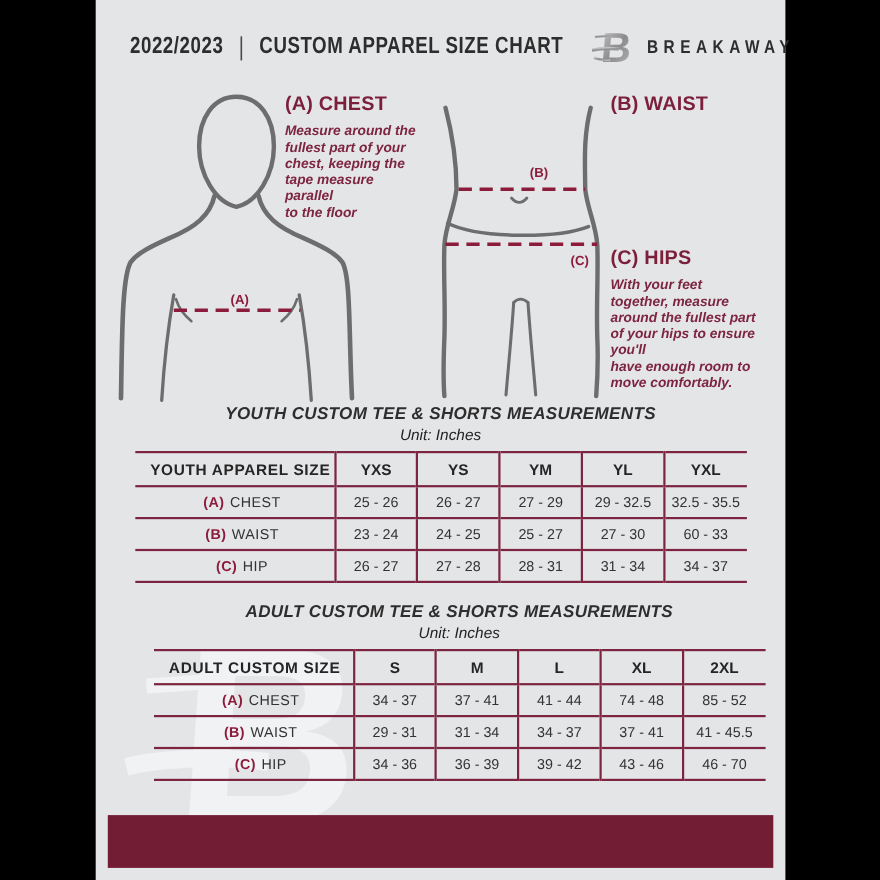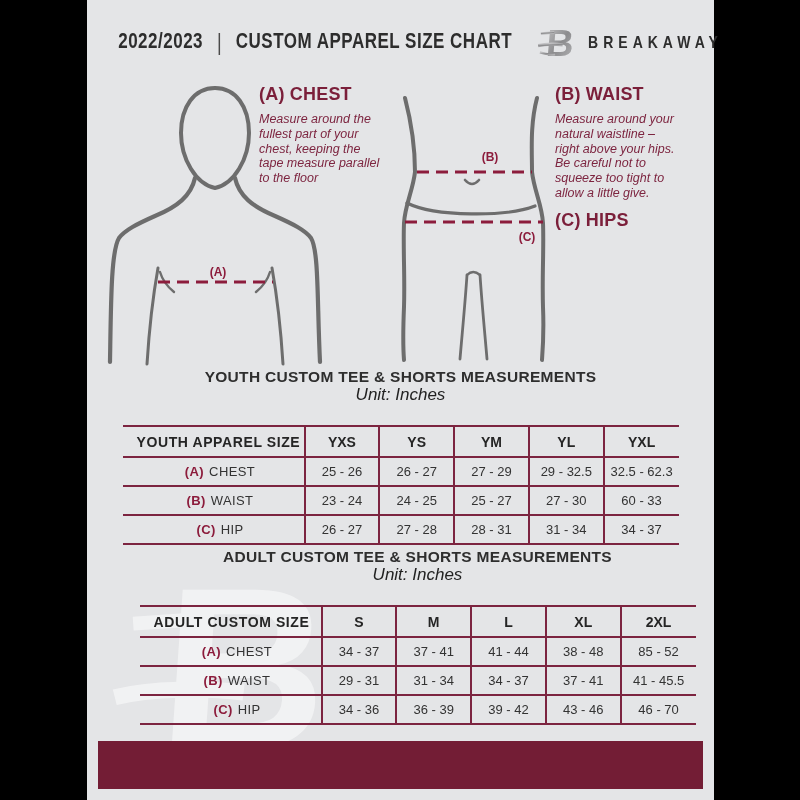--- a/index.html
+++ b/index.html
@@ -34,32 +34,32 @@
   .hdr-brand{font-weight:700;font-size:14px;letter-spacing:5px;color:var(--ink);
     transform:scaleY(1.2);white-space:nowrap;}
 
   
   .guide svg{position:absolute;overflow:visible;z-index:1;}
   .fig-left{left:20px;top:80px;}
   .fig-right{left:298px;top:95px;}
   .guide-text{position:absolute;z-index:2;}
   .chest-text{left:172px;top:84px;width:126px;}
   .waist-text{left:468px;top:84px;width:158px;}
-  .hips-text{left:468px;top:210px;width:162px;}
+  .hips-text{left:468px;top:224px;width:162px;}
   .guide-heading{font-size:18px;font-weight:700;color:var(--maroon);letter-spacing:.2px;}
   .guide-desc{margin-top:7px;font-size:12.5px;font-style:italic;line-height:14.8px;
-    color:#7d2540;white-space:pre-line;font-weight:400;}
+    color:#7d2540;white-space:pre-line;font-weight:700;}
 
   
   .table-section{position:absolute;left:0;width:627px;text-align:center;z-index:2;}
   .youth-section{top:368px;}
   .adult-section{top:548px;padding-left:34px;}
-  .table-title{font-size:15.5px;font-weight:700;color:#2e2e2e;letter-spacing:.3px;line-height:18px;}
-  .table-unit{font-size:17px;font-style:italic;color:#222;line-height:16px;margin-top:1px;}
-  table.size-table{margin:22px auto 0;width:556px;table-layout:fixed;border-collapse:collapse;
+  .table-title{font-size:15.5px;font-weight:700;color:#2e2e2e;letter-spacing:.3px;line-height:18px;font-style:italic;}
+  .table-unit{font-size:14px;font-style:italic;color:#222;line-height:16px;margin-top:1px;}
+  table.size-table{margin:7px auto 0;width:556px;table-layout:fixed;border-collapse:collapse;
     border-top:2px solid var(--line);}
   table.size-table col.label-col{width:182px;}
   table.size-table tr{border-bottom:2px solid var(--line);}
   table.size-table th,table.size-table td{border:0;background:transparent;}
   table.size-table th:not(:first-child),table.size-table td:not(:first-child){
     border-left:2px solid var(--line);}
   table.size-table th{height:31px;font-size:14px;font-weight:700;color:#252525;}
   table.size-table td{height:29px;font-size:13px;color:var(--cell);text-align:center;}
   th.label-cell{font-weight:400;font-size:13.5px;color:#3a3a3a;letter-spacing:.6px;
     text-align:left;padding-left:14px;}
@@ -140,29 +140,30 @@
       <div class="guide-text chest-text">
         <div class="guide-heading">(A) CHEST</div>
         <div class="guide-desc">Measure around the
 fullest part of your
 chest, keeping the
 tape measure parallel
 to the floor</div>
       </div>
       <div class="guide-text waist-text">
         <div class="guide-heading">(B) WAIST</div>
-        <div class="guide-desc">Measure around your
-natural waistline –
-right above your hips.
-Be careful not to
-squeeze too tight to
-allow a little give.</div>
       </div>
       <div class="guide-text hips-text">
         <div class="guide-heading">(C) HIPS</div>
+        <div class="guide-desc">With your feet
+together, measure
+around the fullest part
+of your hips to ensure
+you'll
+have enough room to
+move comfortably.</div>
       </div>
     </div>
 
     <section class="table-section youth-section">
       <div class="table-title">YOUTH CUSTOM TEE &amp; SHORTS MEASUREMENTS</div>
       <div class="table-unit">Unit: Inches</div>
       <table class="size-table">
         <colgroup>
             <col class="label-col">
             <col>
@@ -181,21 +182,21 @@
             <th>YXL</th>
           </tr>
         </thead>
         <tbody>
           <tr>
             <td class="label-cell"><span class="marker">(A)</span><span>CHEST</span></td>
             <td>25 - 26</td>
             <td>26 - 27</td>
             <td>27 - 29</td>
             <td>29 - 32.5</td>
-            <td>32.5 - 62.3</td>
+            <td>32.5 - 35.5</td>
           </tr>
           <tr>
             <td class="label-cell"><span class="marker">(B)</span><span>WAIST</span></td>
             <td>23 - 24</td>
             <td>24 - 25</td>
             <td>25 - 27</td>
             <td>27 - 30</td>
             <td>60 - 33</td>
           </tr>
           <tr>
@@ -231,21 +232,21 @@
             <th>XL</th>
             <th>2XL</th>
           </tr>
         </thead>
         <tbody>
           <tr>
             <td class="label-cell"><span class="marker">(A)</span><span>CHEST</span></td>
             <td>34 - 37</td>
             <td>37 - 41</td>
             <td>41 - 44</td>
-            <td>38 - 48</td>
+            <td>74 - 48</td>
             <td>85 - 52</td>
           </tr>
           <tr>
             <td class="label-cell"><span class="marker">(B)</span><span>WAIST</span></td>
             <td>29 - 31</td>
             <td>31 - 34</td>
             <td>34 - 37</td>
             <td>37 - 41</td>
             <td>41 - 45.5</td>
           </tr>

